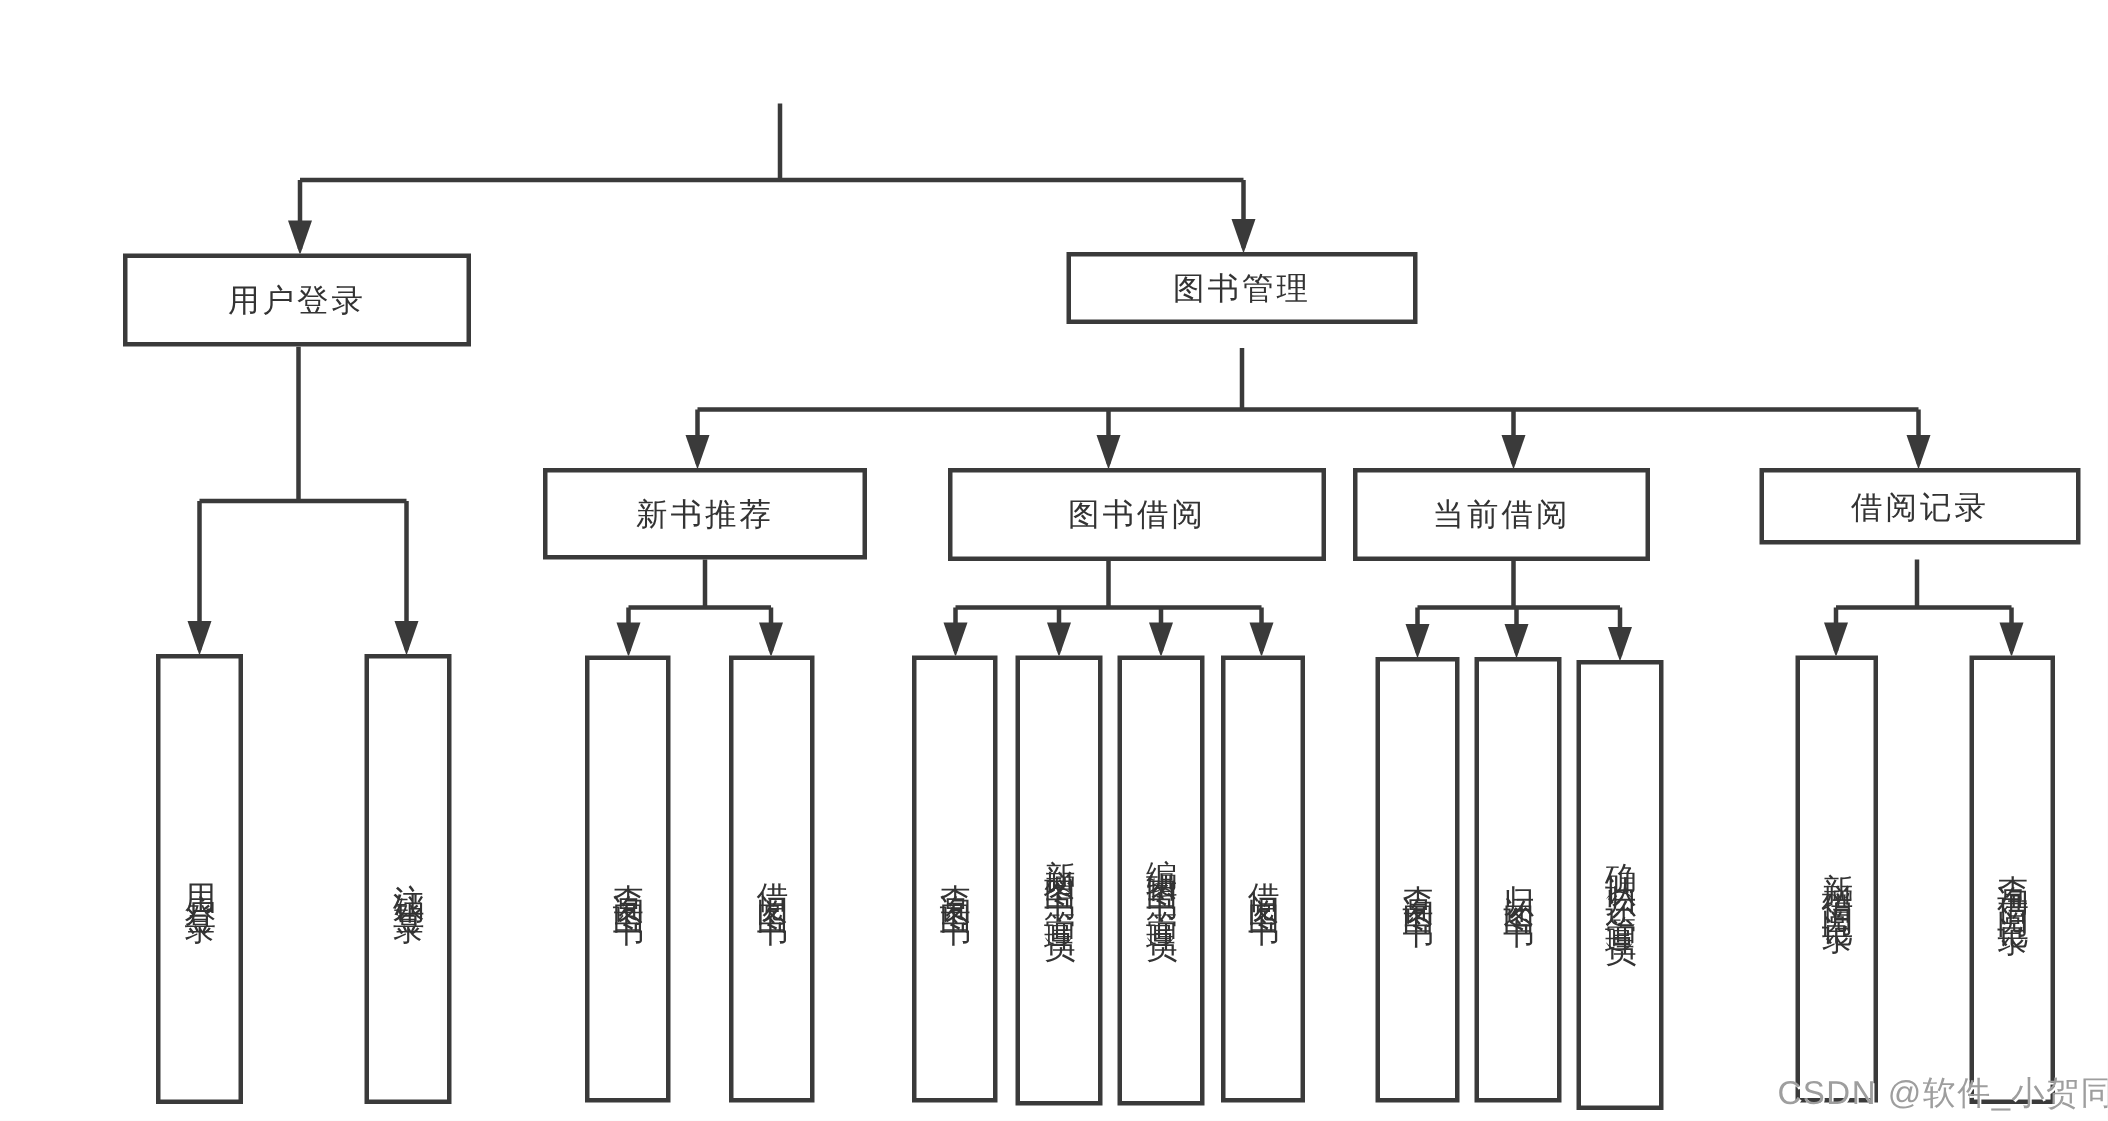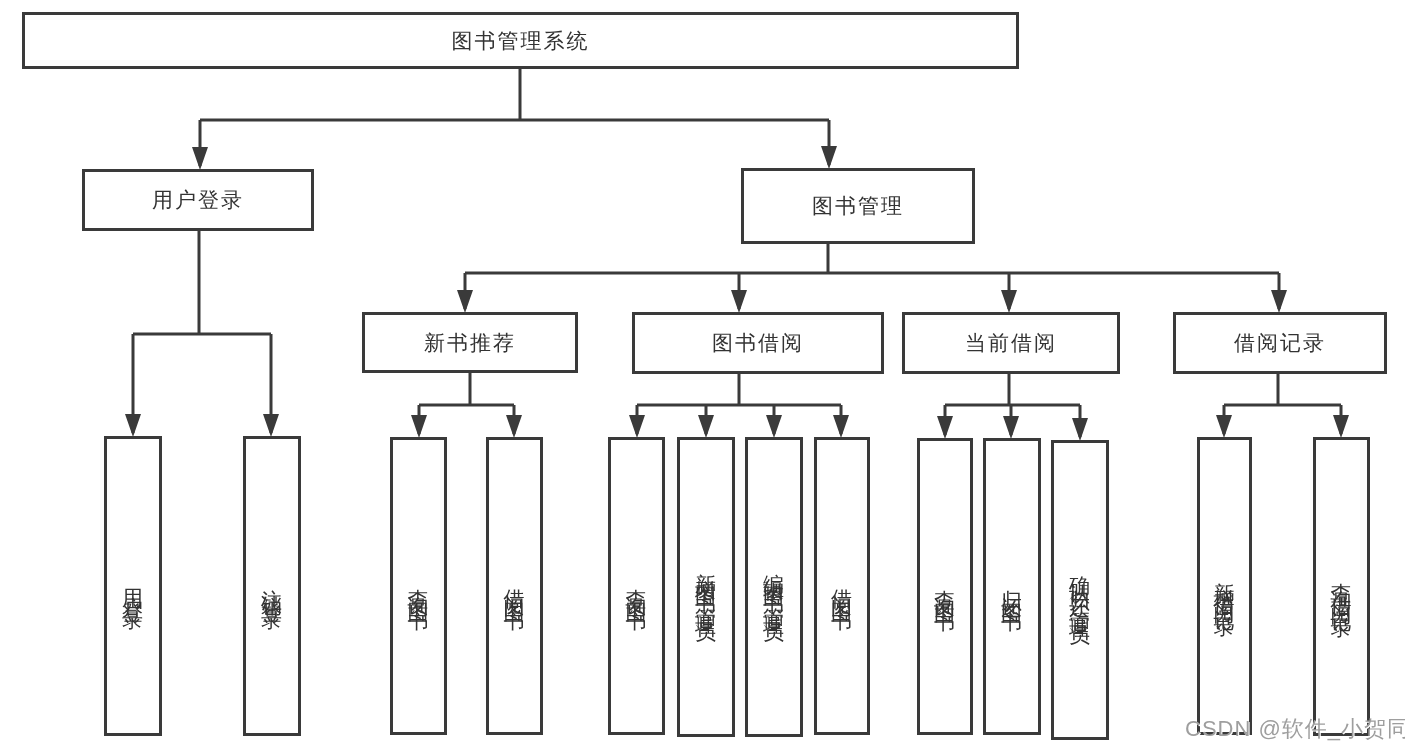--- a/index.html
+++ b/index.html
@@ -97,29 +97,28 @@
     <path d="M1009,373 V405 M945,405 H1080 M945,405 V435 M1011,405 V435 M1080,405 V437"></path>
     <polygon points="937,416 953,416 945,439"></polygon>
     <polygon points="1003,416 1019,416 1011,439"></polygon>
     <polygon points="1072,418 1088,418 1080,441"></polygon>
 
     <path d="M1278,373 V405 M1224,405 H1341 M1224,405 V434 M1341,405 V434"></path>
     <polygon points="1216,415 1232,415 1224,438"></polygon>
     <polygon points="1333,415 1349,415 1341,438"></polygon>
   </svg>
 
-  <div class="node hbox" style="left:22px;top:12px;width:997px;height:57px;">图书管理系统</div>
 
   <div class="node hbox" style="left:82px;top:169px;width:232px;height:62px;">用户登录</div>
-  <div class="node hbox" style="left:741px;top:168px;width:234px;height:76px;">图书管理</div>
+  <div class="node hbox" style="left:711px;top:168px;width:234px;height:48px;">图书管理</div>
 
   <div class="node hbox" style="left:362px;top:312px;width:216px;height:61px;text-align:right;">新书推荐</div>
   <div class="node hbox" style="left:632px;top:312px;width:252px;height:62px;">图书借阅</div>
-  <div class="node hbox" style="left:902px;top:312px;width:218px;height:62px;font-family:Liberation Serif, serif;">当前借阅</div>
-  <div class="node hbox" style="left:1173px;top:312px;width:214px;height:62px;">借阅记录</div>
+  <div class="node hbox" style="left:902px;top:312px;width:198px;height:62px;font-family:Liberation Serif, serif;">当前借阅</div>
+  <div class="node hbox" style="left:1173px;top:312px;width:214px;height:51px;">借阅记录</div>
 
   <div class="node vbox" style="left:104px;top:436px;width:58px;height:300px;">用户登录</div>
   <div class="node vbox" style="left:243px;top:436px;width:58px;height:300px;">注销登录</div>
 
   <div class="node vbox" style="left:390px;top:437px;width:57px;height:298px;">查询图书</div>
   <div class="node vbox" style="left:486px;top:437px;width:57px;height:298px;">借阅图书</div>
 
   <div class="node vbox" style="left:608px;top:437px;width:57px;height:298px;">查询图书</div>
   <div class="node vbox" style="left:677px;top:437px;width:58px;height:300px;">新增图书（管理员）</div>
   <div class="node vbox" style="left:745px;top:437px;width:58px;height:300px;">编辑图书（管理员）</div>

